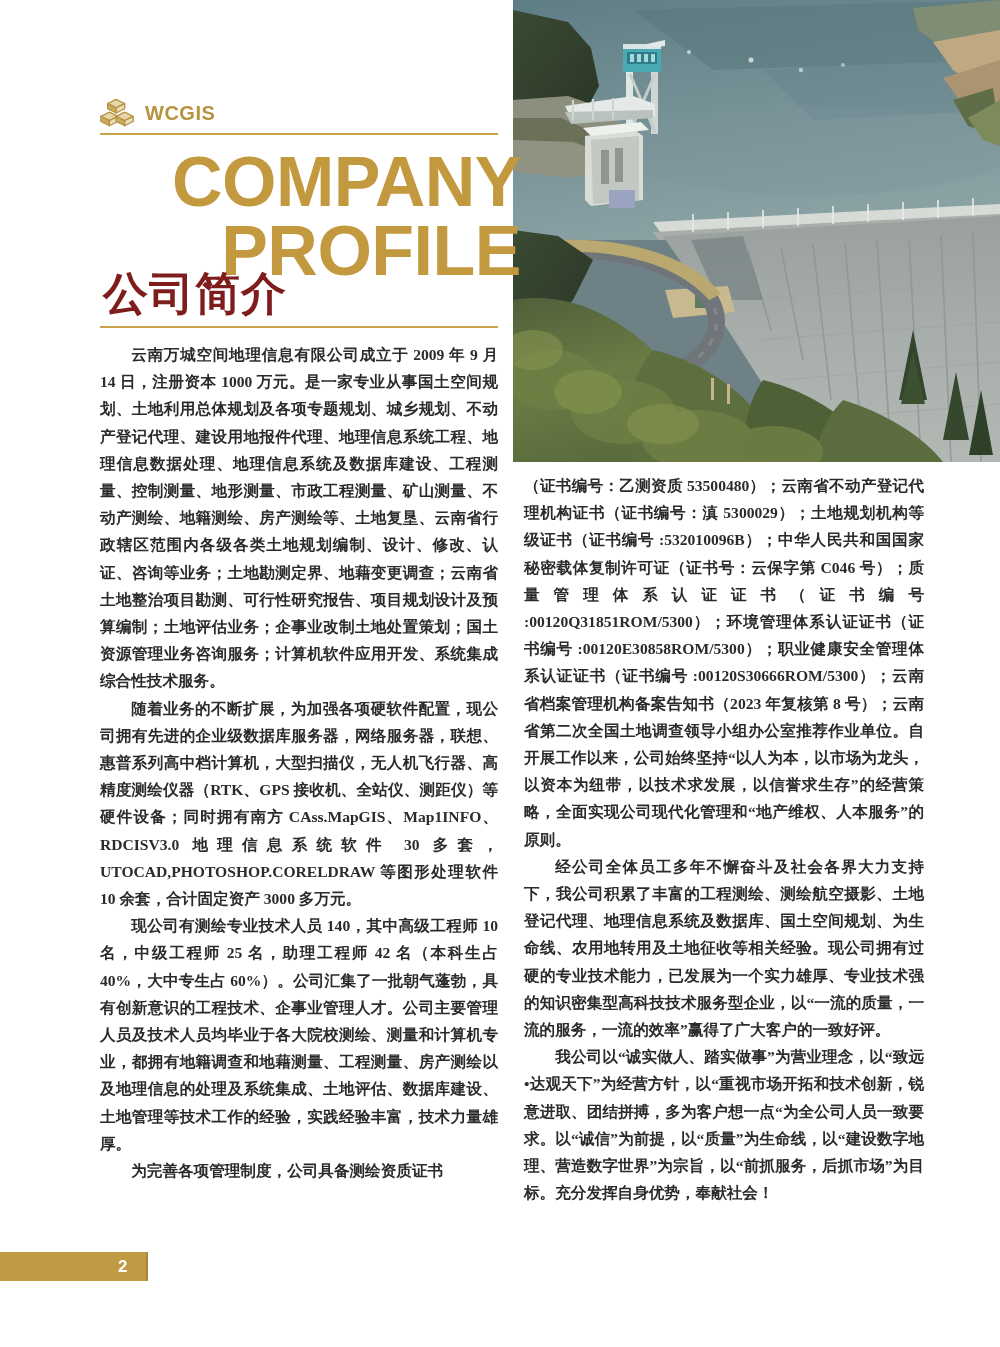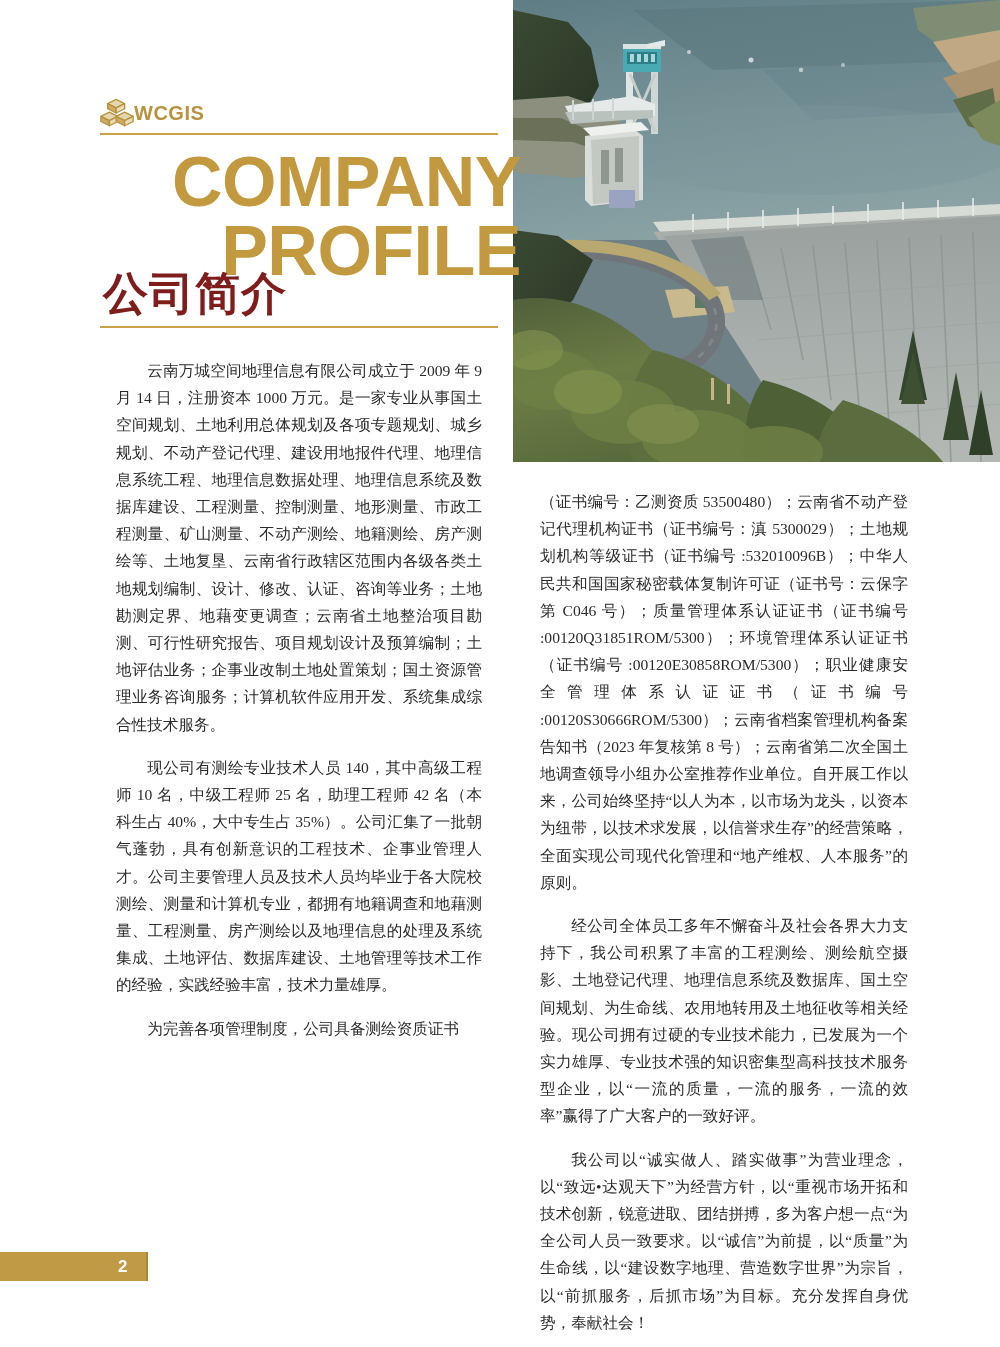--- a/index.html
+++ b/index.html
@@ -30,21 +30,21 @@
   }
   .photo svg { display: block; width: 100%; height: 100%; }
 
   
   .logo-block {
     position: absolute;
     left: 100px;
     top: 96px;
     display: flex;
     align-items: center;
-    gap: 0;
+    gap: 11px;
   }
   .logo-mark { width: 34px; height: 34px; display: block; }
   .logo-text {
     font-family: "Liberation Sans", "DejaVu Sans", sans-serif;
     font-size: 20px;
     font-weight: 600;
     letter-spacing: 0.5px;
     color: #b8933f;
   }
   .rule-top {
@@ -97,23 +97,24 @@
     font-family: "Liberation Serif", "DejaVu Serif", serif;
     font-size: 15.6px;
     line-height: 27.2px;
     color: #2b2b2b;
     text-align: justify;
     text-justify: inter-ideograph;
   }
   .col-left  { left: 100px; top: 341px; }
   .col-right { left: 524px; top: 472px; width: 400px; }
   .col p {
-    margin: 16px;
+    margin: 0;
     text-indent: 2em;
     text-align: justify;
+    font-weight: bold;
   }
   .col p.no-indent { text-indent: 0; }
 
   
   .page-num-bar {
     position: absolute;
     left: 0px;
     top: 1252px;
     width: 148px;
     height: 29px;
@@ -307,21 +308,22 @@
   <div class="rule-top"></div>
 
   <div class="title-en">COMPANY
 PROFILE</div>
   <div class="title-cn">公司简介</div>
 
   <div class="rule-bottom"></div>
 
   <div class="col col-left">
     <p>云南万城空间地理信息有限公司成立于 2009 年 9 月 14 日，注册资本 1000 万元。是一家专业从事国土空间规划、土地利用总体规划及各项专题规划、城乡规划、不动产登记代理、建设用地报件代理、地理信息系统工程、地理信息数据处理、地理信息系统及数据库建设、工程测量、控制测量、地形测量、市政工程测量、矿山测量、不动产测绘、地籍测绘、房产测绘等、土地复垦、云南省行政辖区范围内各级各类土地规划编制、设计、修改、认证、咨询等业务；土地勘测定界、地藉变更调查；云南省土地整治项目勘测、可行性研究报告、项目规划设计及预算编制；土地评估业务；企事业改制土地处置策划；国土资源管理业务咨询服务；计算机软件应用开发、系统集成综合性技术服务。</p>
-    <p>现公司有测绘专业技术人员 140，其中高级工程师 10 名，中级工程师 25 名，助理工程师 42 名（本科生占 40%，大中专生占 35%）。公司汇集了一批朝气蓬勃，具有创新意识的工程技术、企事业管理人才。公司主要管理人员及技术人员均毕业于各大院校测绘、测量和计算机专业，都拥有地籍调查和地藉测量、工程测量、房产测绘以及地理信息的处理及系统集成、土地评估、数据库建设、土地管理等技术工作的经验，实践经验丰富，技术力量雄厚。</p>
+    <p>随着业务的不断扩展，为加强各项硬软件配置，现公司拥有先进的企业级数据库服务器，网络服务器，联想、惠普系列高中档计算机，大型扫描仪，无人机飞行器、高精度测绘仪器（RTK、GPS 接收机、全站仪、测距仪）等硬件设备；同时拥有南方 CAss.MapGIS、Map1INFO、RDCISV3.0 地理信息系统软件 30 多套，UTOCAD,PHOTOSHOP.CORELDRAW 等图形处理软件 10 余套，合计固定资产 3000 多万元。</p>
+    <p>现公司有测绘专业技术人员 140，其中高级工程师 10 名，中级工程师 25 名，助理工程师 42 名（本科生占 40%，大中专生占 60%）。公司汇集了一批朝气蓬勃，具有创新意识的工程技术、企事业管理人才。公司主要管理人员及技术人员均毕业于各大院校测绘、测量和计算机专业，都拥有地籍调查和地藉测量、工程测量、房产测绘以及地理信息的处理及系统集成、土地评估、数据库建设、土地管理等技术工作的经验，实践经验丰富，技术力量雄厚。</p>
     <p>为完善各项管理制度，公司具备测绘资质证书</p>
   </div>
 
   <div class="col col-right">
     <p class="no-indent">（证书编号：乙测资质 53500480）；云南省不动产登记代理机构证书（证书编号：滇 5300029）；土地规划机构等级证书（证书编号 :532010096B）；中华人民共和国国家秘密载体复制许可证（证书号：云保字第 C046 号）；质量管理体系认证证书（证书编号 :00120Q31851ROM/5300）；环境管理体系认证证书（证书编号 :00120E30858ROM/5300）；职业健康安全管理体系认证证书（证书编号 :00120S30666ROM/5300）；云南省档案管理机构备案告知书（2023 年复核第 8 号）；云南省第二次全国土地调查领导小组办公室推荐作业单位。自开展工作以来，公司始终坚持“以人为本，以市场为龙头，以资本为纽带，以技术求发展，以信誉求生存”的经营策略，全面实现公司现代化管理和“地产维权、人本服务”的原则。</p>
     <p>经公司全体员工多年不懈奋斗及社会各界大力支持下，我公司积累了丰富的工程测绘、测绘航空摄影、土地登记代理、地理信息系统及数据库、国土空间规划、为生命线、农用地转用及土地征收等相关经验。现公司拥有过硬的专业技术能力，已发展为一个实力雄厚、专业技术强的知识密集型高科技技术服务型企业，以“一流的质量，一流的服务，一流的效率”赢得了广大客户的一致好评。</p>
     <p>我公司以“诚实做人、踏实做事”为营业理念，以“致远•达观天下”为经营方针，以“重视市场开拓和技术创新，锐意进取、团结拼搏，多为客户想一点“为全公司人员一致要求。以“诚信”为前提，以“质量”为生命线，以“建设数字地理、营造数字世界”为宗旨，以“前抓服务，后抓市场”为目标。充分发挥自身优势，奉献社会！</p>
   </div>
 
   <div class="page-num-bar">

